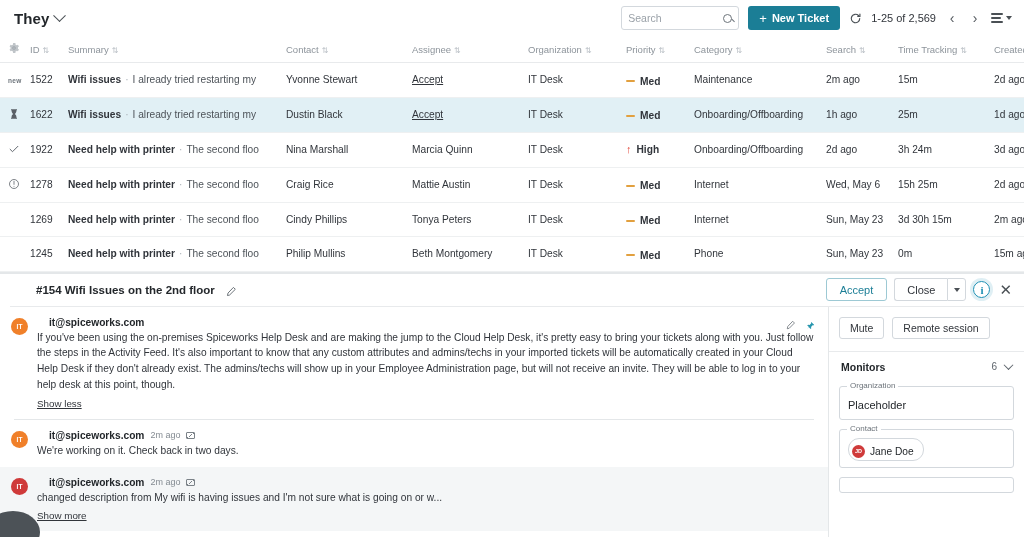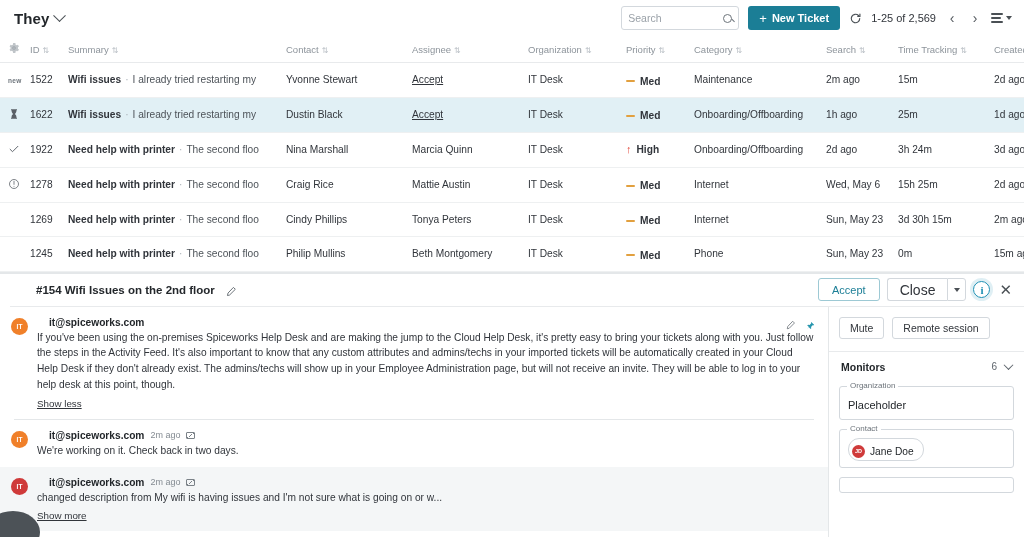--- a/index.html
+++ b/index.html
@@ -112,21 +112,21 @@
   .pencil { width: 12px; height: 12px; margin-left: 10px; color: #5e656c; cursor: pointer; }
   .detail-actions { margin-left: auto; display: flex; align-items: center; gap: 7px; }
   .btn-accept {
     border: 1px solid #9dc9d4; color: #1b7e96; background: #fff; border-radius: 3px;
     height: 23px; padding: 0 13px; font-size: 11px; cursor: pointer;
     font-family: "Liberation Sans", sans-serif;
   }
   .btn-split { display: flex; }
   .btn-close {
     border: 1px solid #d3d8dd; border-right: none; color: #31353b; background: #fff;
-    border-radius: 3px 0 0 3px; height: 23px; padding: 0 12px; font-size: 14px; cursor: pointer;
+    border-radius: 3px 0 0 3px; height: 23px; padding: 0 12px; font-size: 11px; cursor: pointer;
     font-family: "Liberation Sans", sans-serif;
   }
   .btn-caret {
     border: 1px solid #d3d8dd; background: #fff; border-radius: 0 3px 3px 0; height: 23px;
     width: 19px; display: flex; align-items: center; justify-content: center; cursor: pointer;
   }
   .info-circle {
     width: 17px; height: 17px; border-radius: 50%; border: 1.4px solid #1b8fb3; color: #1b8fb3;
     font-size: 11px; font-weight: bold; display: flex; align-items: center; justify-content: center;
     font-family: "Liberation Serif", serif; cursor: pointer; box-shadow: 0 0 0 3px rgba(27,143,179,.14);

